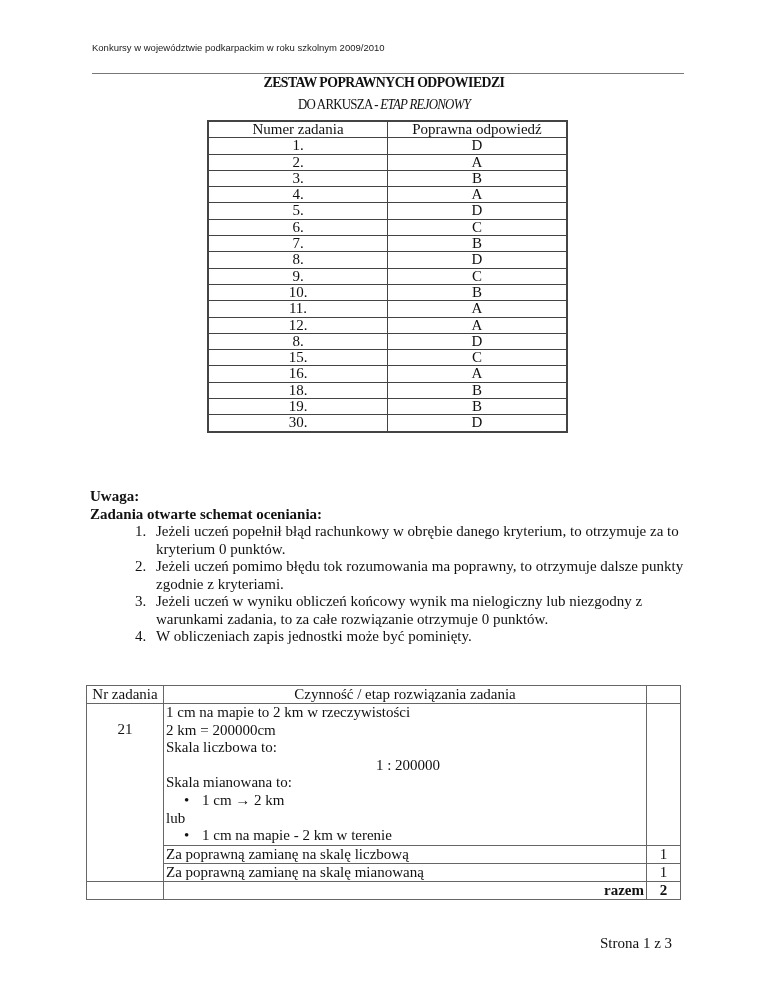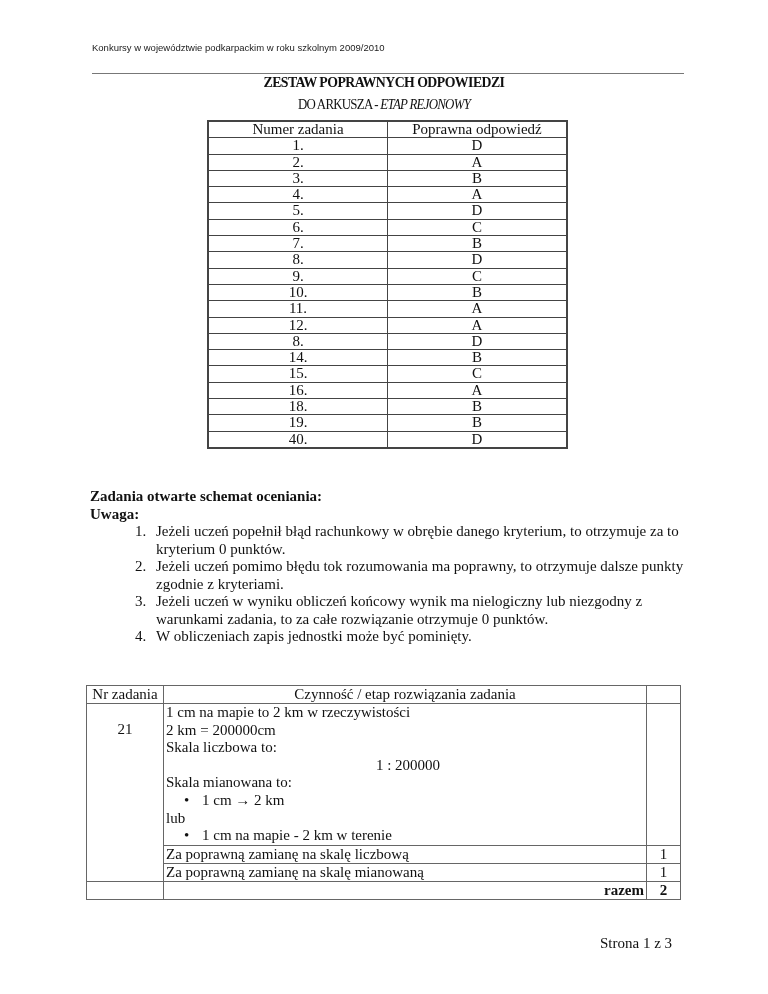--- a/index.html
+++ b/index.html
@@ -130,49 +130,45 @@
       </tr>
       <tr>
         <td class="c1">12.</td>
         <td class="c2">A</td>
       </tr>
       <tr>
         <td class="c1">8.</td>
         <td class="c2">D</td>
       </tr>
       <tr>
-        <td class="c1">14.</td>
-        <td class="c2">B</td>
-      </tr>
-      <tr>
         <td class="c1">15.</td>
         <td class="c2">C</td>
       </tr>
       <tr>
         <td class="c1">16.</td>
         <td class="c2">A</td>
       </tr>
       <tr>
         <td class="c1">18.</td>
         <td class="c2">B</td>
       </tr>
       <tr>
         <td class="c1">19.</td>
         <td class="c2">B</td>
       </tr>
       <tr>
-        <td class="c1">40.</td>
+        <td class="c1">30.</td>
         <td class="c2">D</td>
       </tr>
     </tbody>
 </table>
 
 <div class="notes">
+  <div class="bold">Uwaga:</div>
   <div class="bold">Zadania otwarte schemat oceniania:</div>
-  <div class="bold">Uwaga:</div>
   <ol>
     <li>Jeżeli uczeń popełnił błąd rachunkowy w obrębie danego kryterium, to otrzymuje za to kryterium 0 punktów.</li>
     <li>Jeżeli uczeń pomimo błędu tok rozumowania ma poprawny, to otrzymuje dalsze punkty zgodnie z kryteriami.</li>
     <li>Jeżeli uczeń w wyniku obliczeń końcowy wynik ma nielogiczny lub niezgodny z warunkami zadania, to za całe rozwiązanie otrzymuje 0 punktów.</li>
     <li>W obliczeniach zapis jednostki może być pominięty.</li>
   </ol>
 </div>
 
 <table class="scoring">
   <tbody>

